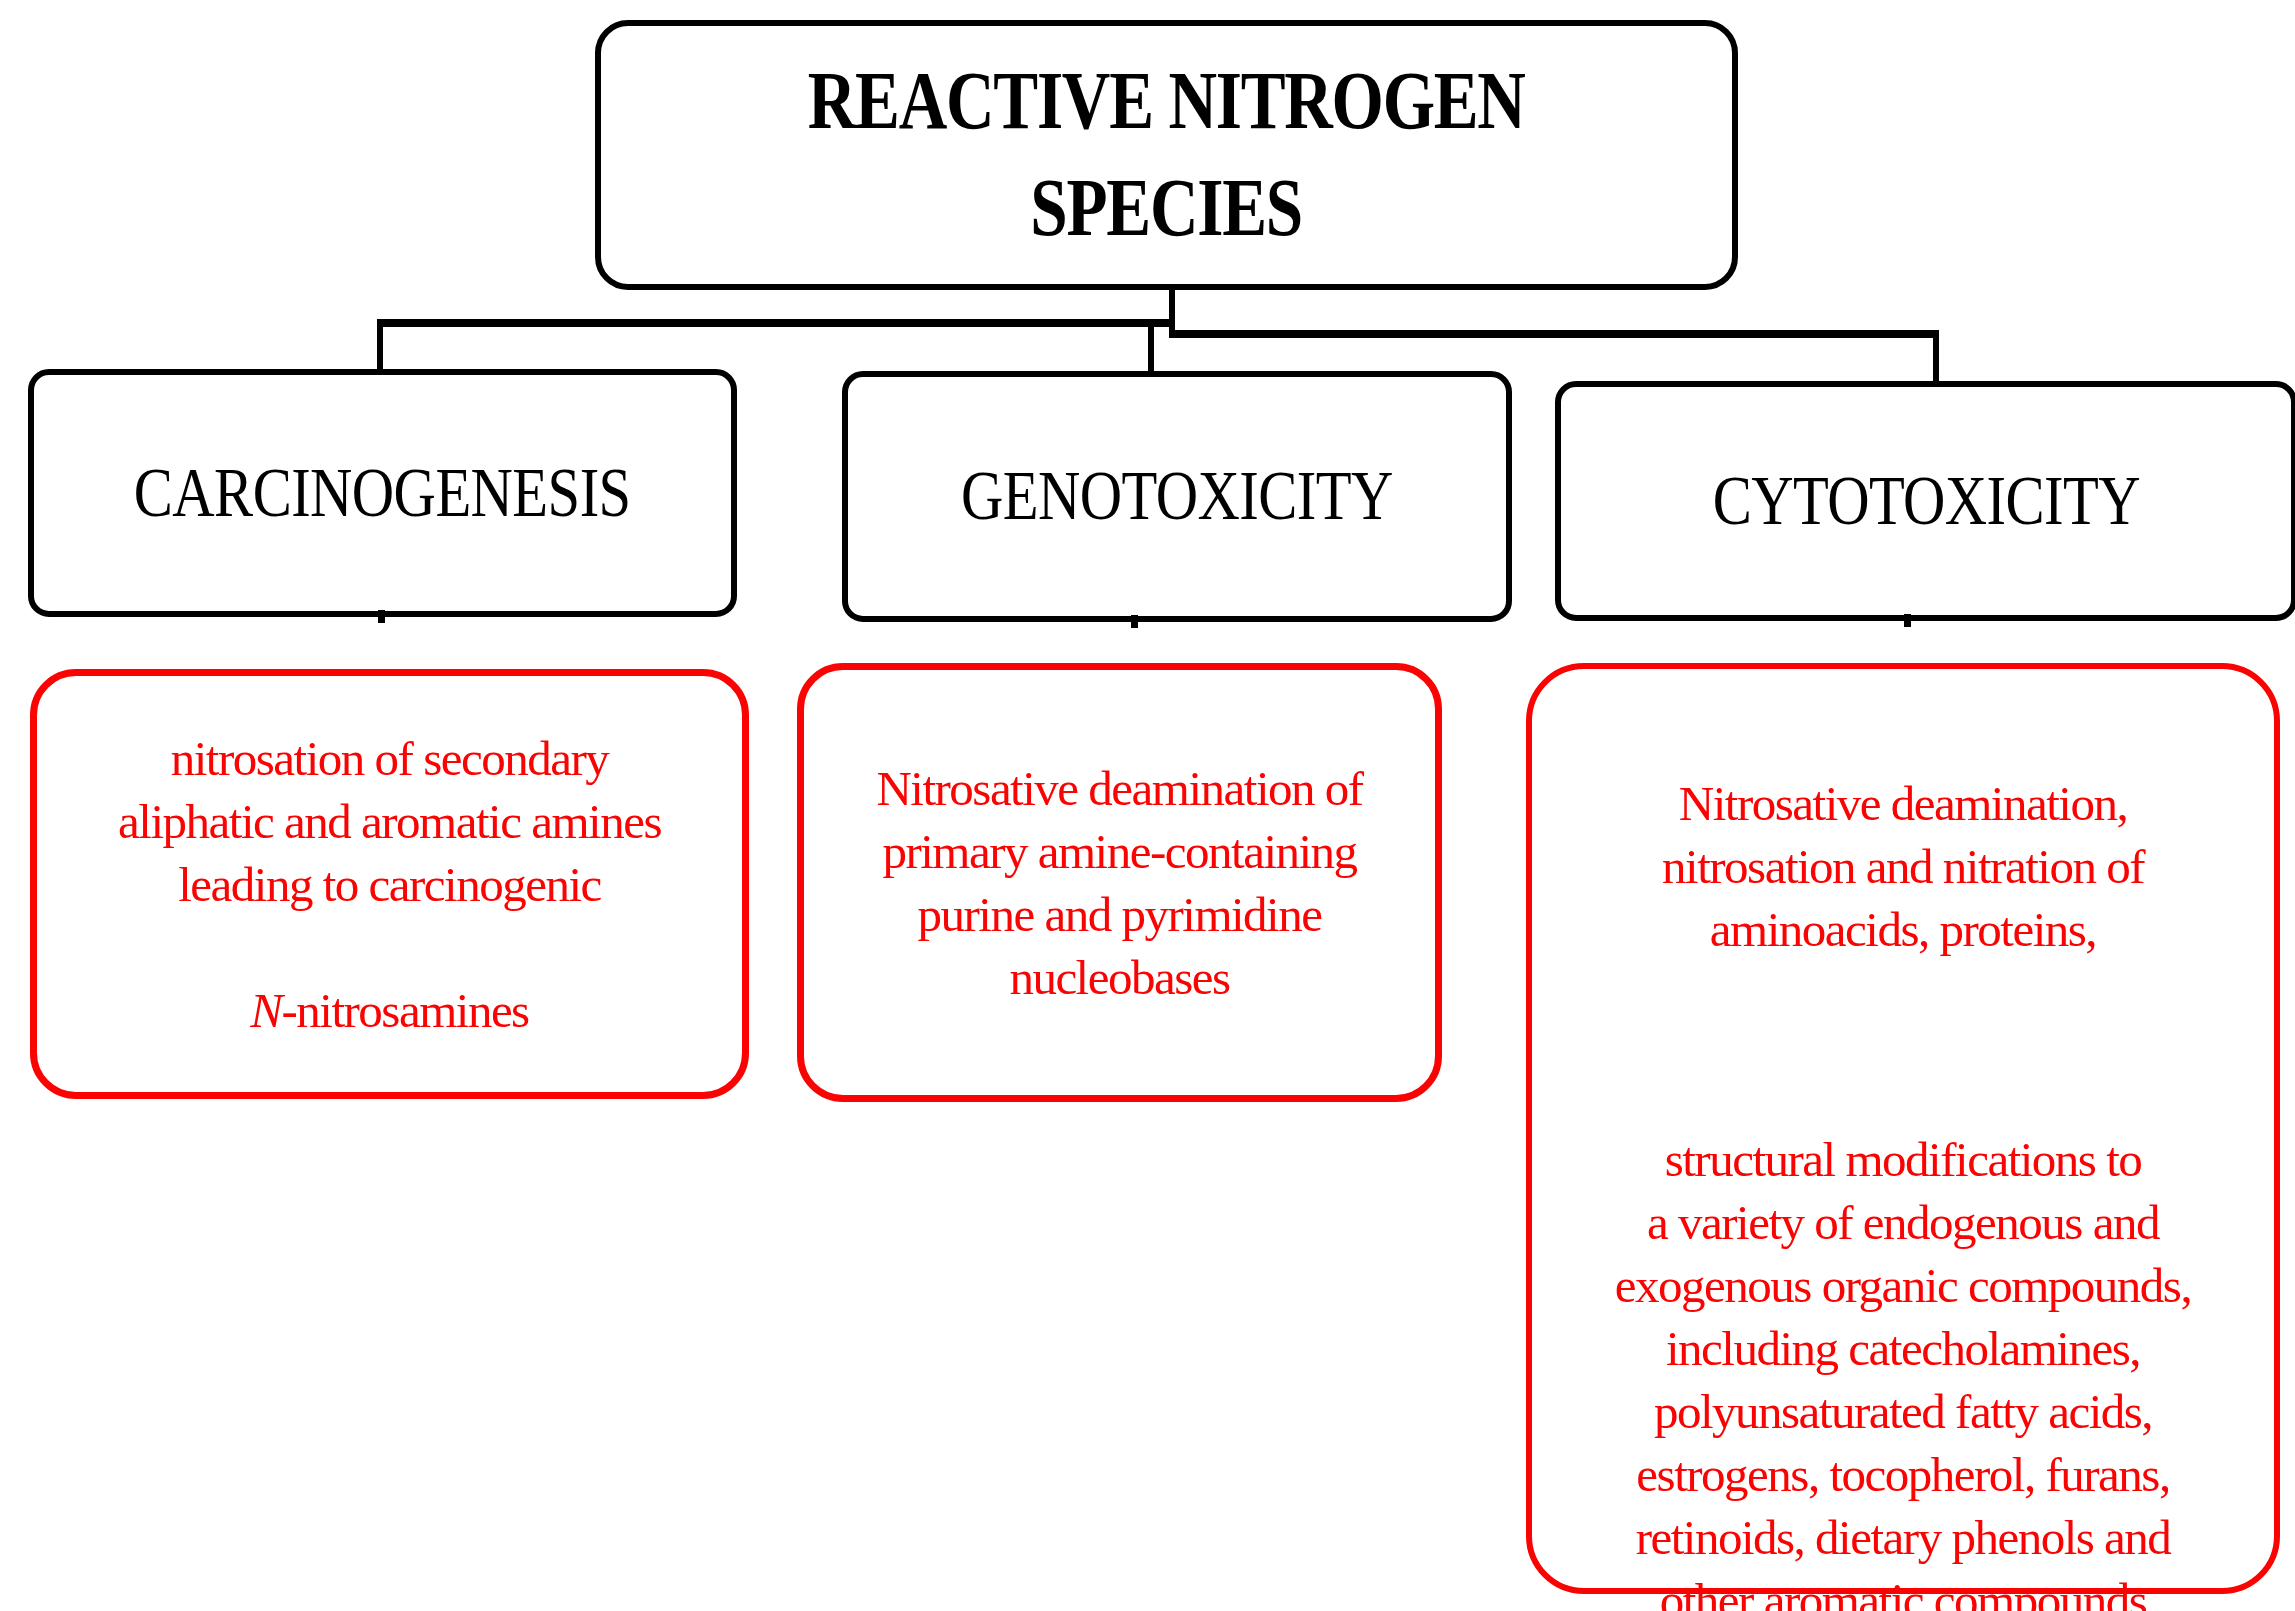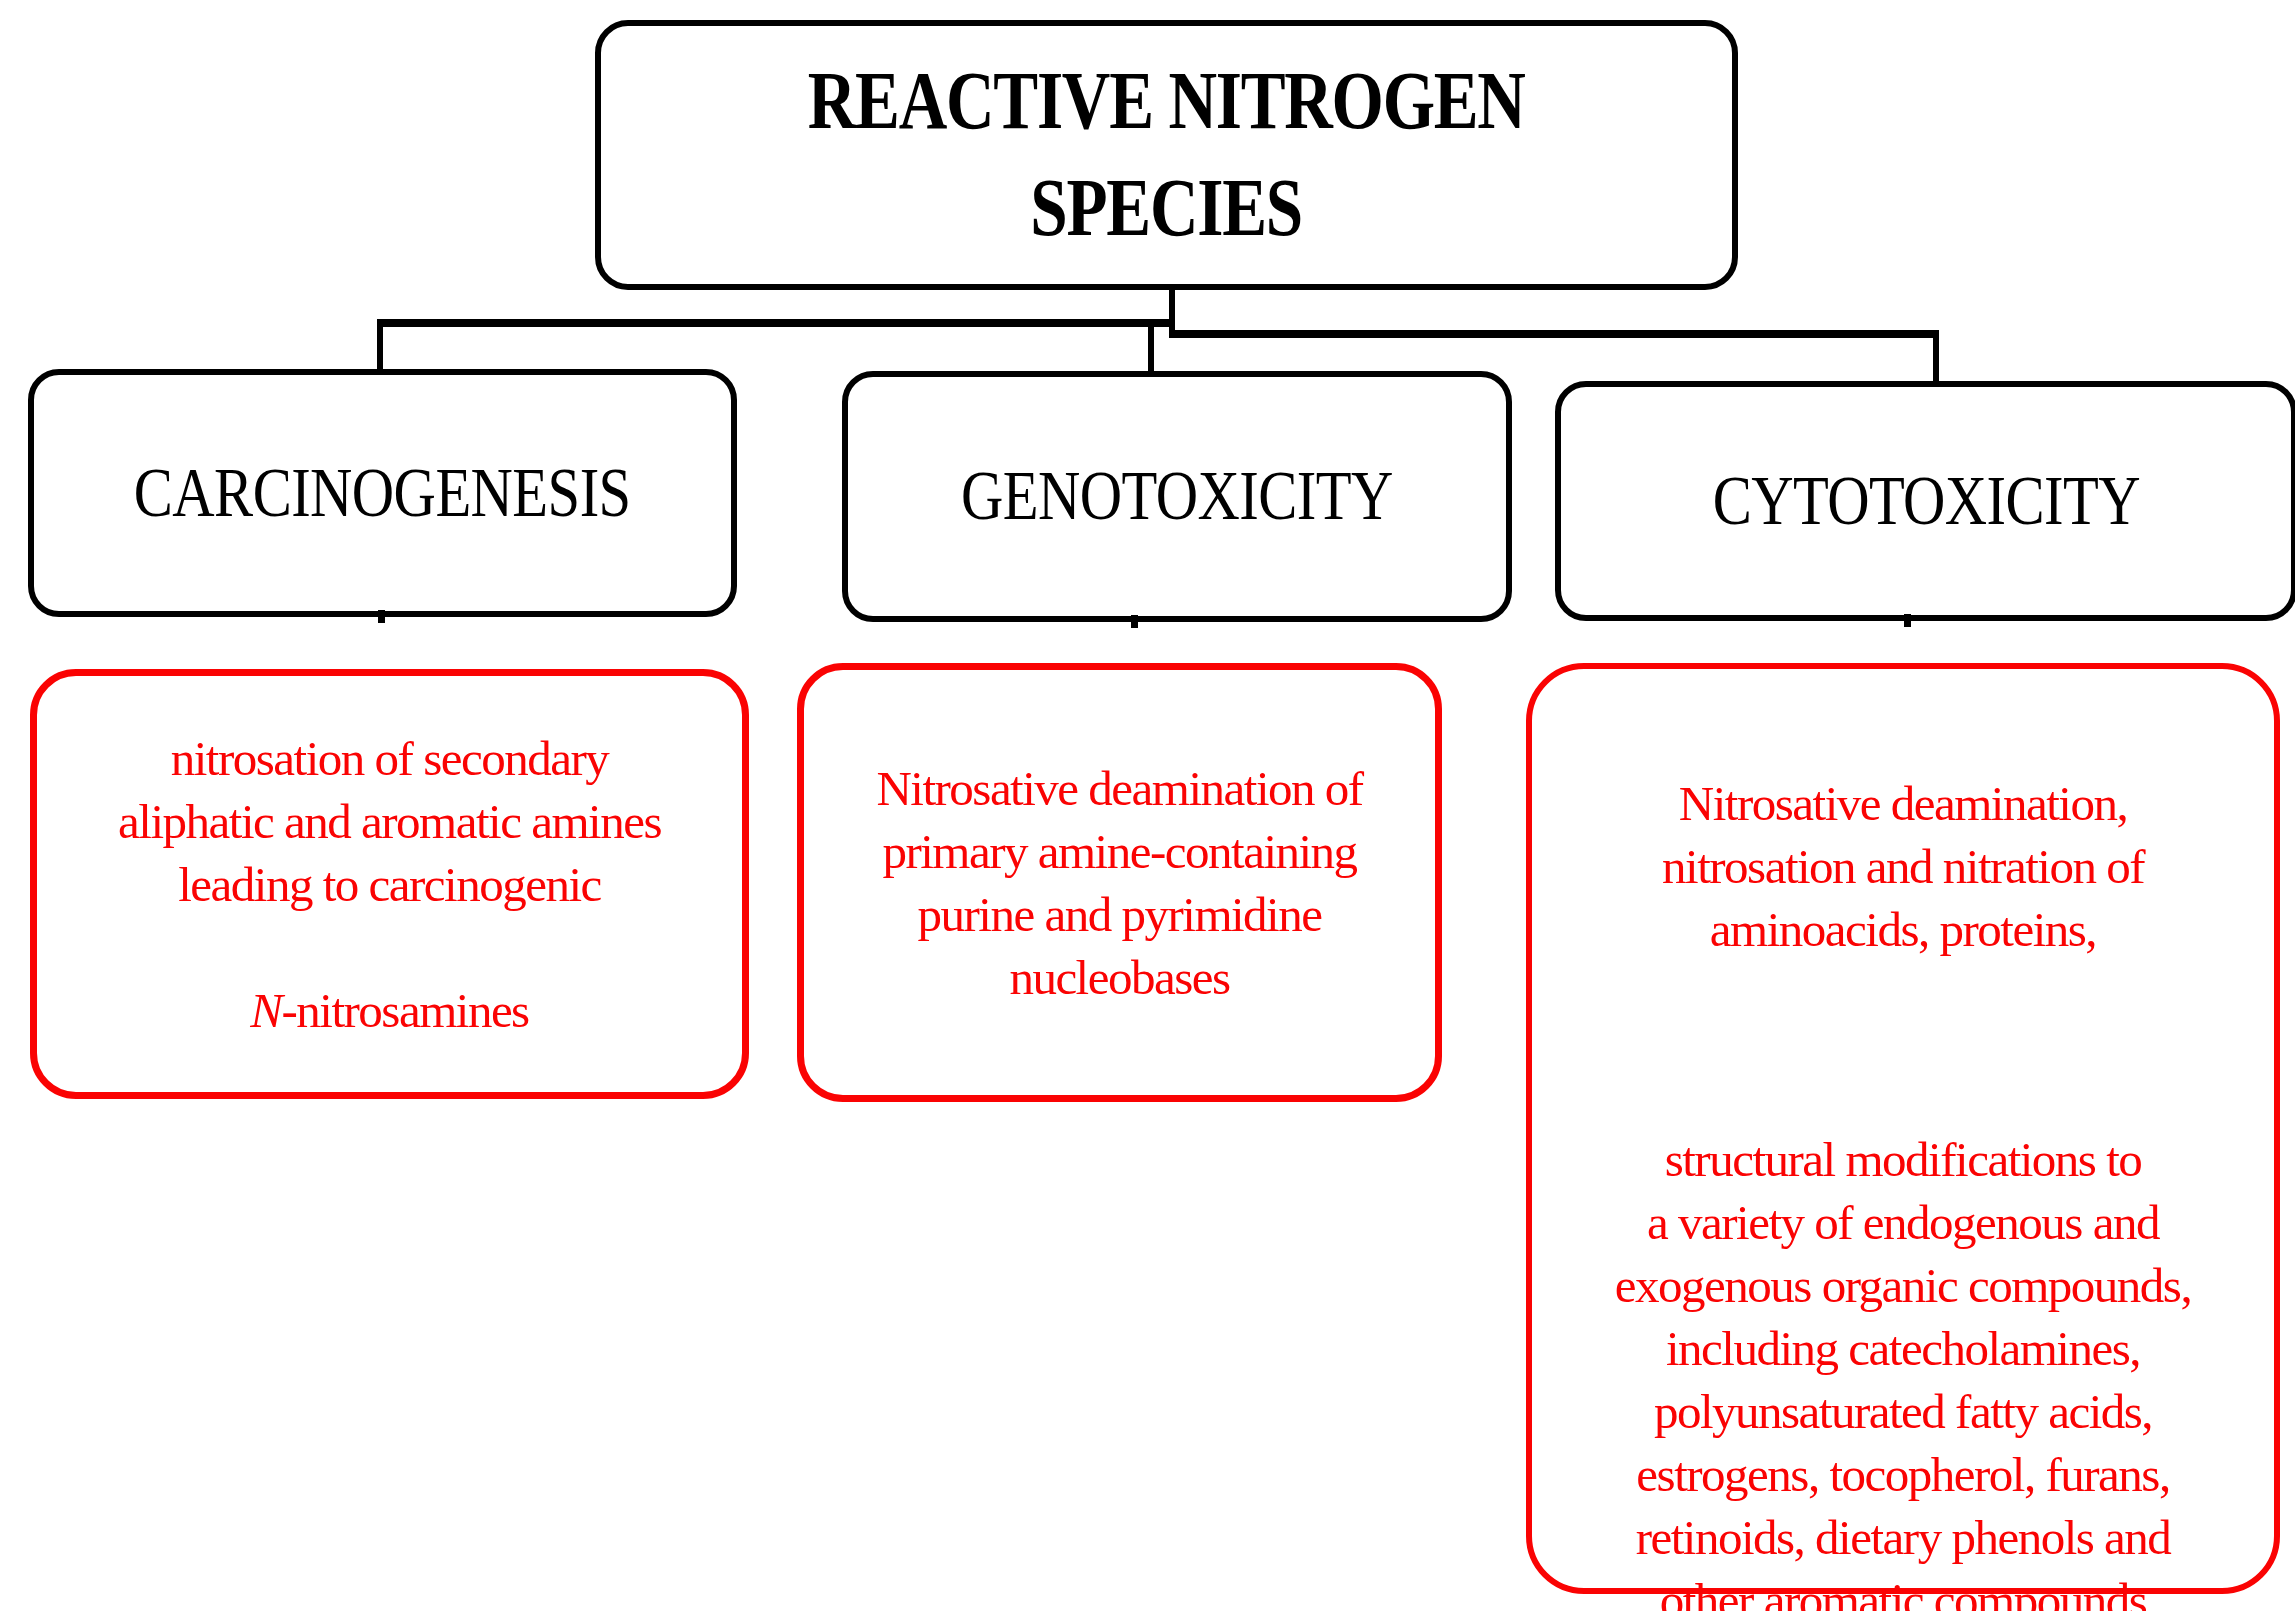--- a/index.html
+++ b/index.html
@@ -13,21 +13,21 @@
     height: 1612px;
     background: var(--background, #ffffff);
     font-family: Liberation Serif, serif;
     overflow: hidden;
   }
   .node {
     position: absolute;
     box-sizing: border-box;
     background: var(--background, #ffffff);
     border: 6px solid var(--border, #000000);
-    border-radius: 31px;
+    border-radius: 21px;
     display: flex;
     align-items: center;
     justify-content: center;
     text-align: center;
   }
   .node.root {
     left: 595px; top: 20px; width: 1143px; height: 270px;
     border-width: 6.7px; border-radius: 33px;
   }
   .root-label {

